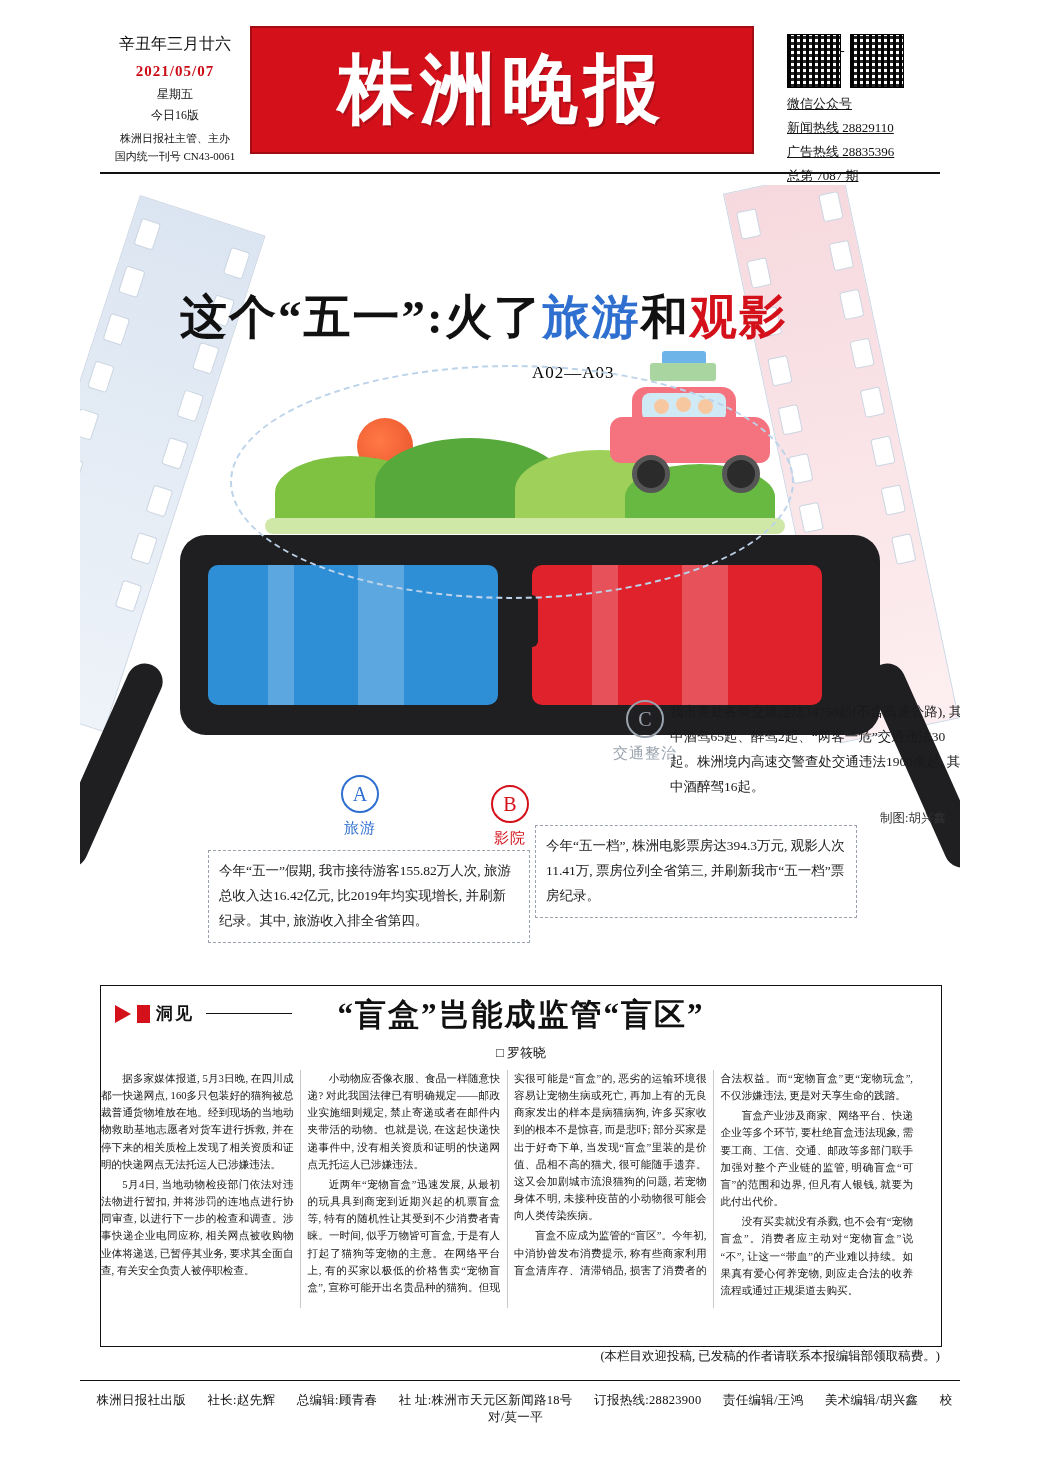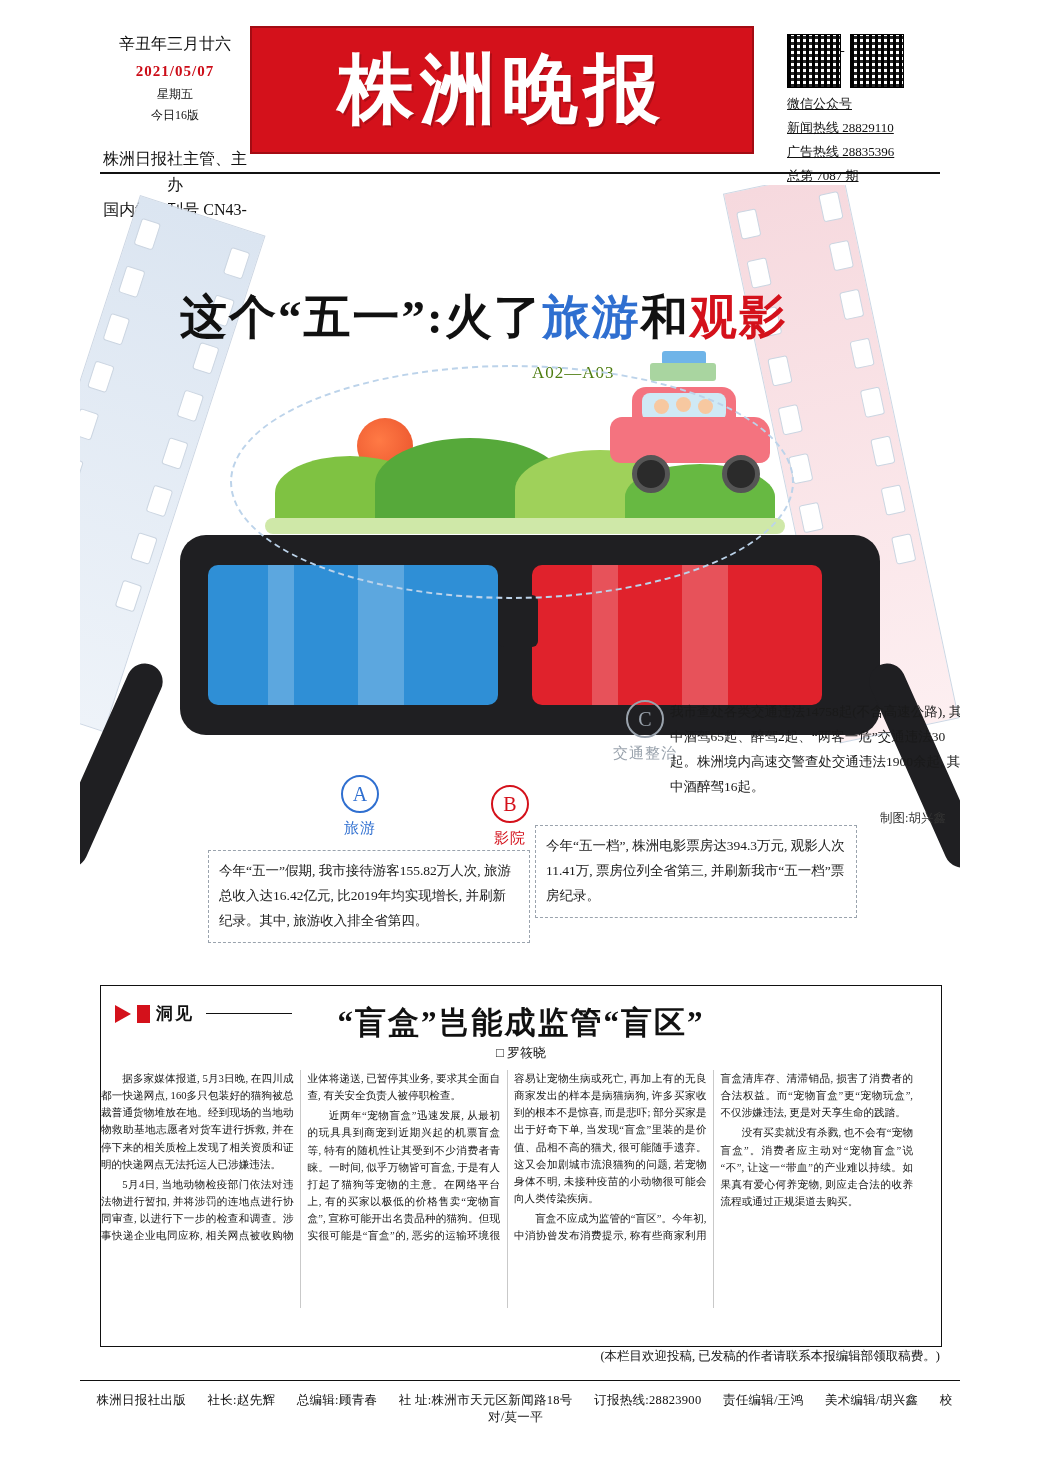--- a/index.html
+++ b/index.html
@@ -13,21 +13,21 @@
   }
   .page{position:relative;width:1039px;height:1459px;}
 
   
   .masthead{position:absolute;left:0;top:0;width:1039px;height:175px;}
   .mh-left{position:absolute;left:100px;top:30px;width:150px;text-align:center;font-size:12px;line-height:1.75;color:#111;}
   .mh-left .date{color:#cc0d18;font-size:15px;font-weight:bold;letter-spacing:1px;}
   .mh-left .lunar{font-size:16px;}
   .mh-left .weekday{font-size:12px;}
   .mh-left .pages{font-size:12px;}
-  .mh-left .org{margin-top:20px;font-size:16px;line-height:1.6;}
+  .mh-left .org{margin-top:4px;font-size:11px;line-height:1.6;}
   .logo{
     position:absolute;left:250px;top:26px;width:500px;height:124px;
     background:#d4111b;border:2px solid #a30c13;
     display:flex;align-items:center;justify-content:center;
   }
   .logo span{
     color:#ffffff;font-size:76px;font-weight:bold;letter-spacing:6px;
     font-family:"Liberation Serif","DejaVu Serif",serif;
     text-shadow:2px 2px 0 rgba(0,0,0,.18);
   }
@@ -51,21 +51,21 @@
   .fs-holes{position:absolute;inset:0;}
   .fs-holes i{position:absolute;left:8px;width:18px;height:26px;background:#fff;border:1px solid #cbd5e1;border-radius:3px;}
   .fs-holes i.r{left:auto;right:8px;}
 
   .headline{position:absolute;left:100px;top:105px;width:700px;}
   .headline .ln{font-size:47px;font-weight:bold;letter-spacing:2px;line-height:1.15;
      font-family:"Liberation Serif","DejaVu Serif",serif;}
   .headline .blk{color:#111;}
   .headline .blue{color:#2f6fd0;}
   .headline .red{color:#d4111b;}
-  .pageref{position:absolute;left:452px;top:178px;color:#4d7c0f;font-size:17px;letter-spacing:1px;}
+  .pageref{position:absolute;left:452px;top:178px;color:#000000;font-size:17px;letter-spacing:1px;}
 
   .scene{position:absolute;left:185px;top:215px;width:520px;height:130px;}
   .hill{position:absolute;bottom:0;border-radius:50% 50% 0 0;}
   .h1{left:10px;width:150px;height:74px;background:#7fc242;}
   .h2{left:110px;width:190px;height:92px;background:#56a93a;}
   .h3{left:250px;width:170px;height:80px;background:#9fd15a;}
   .h4{left:360px;width:150px;height:66px;background:#67b942;}
   .sun{position:absolute;left:92px;top:18px;width:56px;height:56px;border-radius:50%;
        background:radial-gradient(circle at 40% 40%,#ff7a45,#e8502a);}
   .ground{position:absolute;left:0;bottom:-4px;width:520px;height:16px;background:#cfe8a8;border-radius:8px;}
@@ -112,21 +112,21 @@
   .credit{position:absolute;left:800px;top:625px;font-size:12.5px;color:#333;}
 
   
   .article{position:absolute;left:100px;top:985px;width:840px;height:360px;border:1px solid #111;}
   .art-head{position:relative;height:62px;}
   .flag{position:absolute;left:14px;top:16px;display:flex;align-items:center;gap:6px;}
   .flag .tri{width:0;height:0;border-left:16px solid #d4111b;border-top:9px solid transparent;border-bottom:9px solid transparent;}
   .flag .sq{width:13px;height:18px;background:#d4111b;}
   .flag .txt{font-size:17px;font-weight:bold;letter-spacing:2px;}
   .flag .line{width:86px;height:1px;background:#111;margin-left:6px;}
-  .art-title{position:absolute;left:0;top:16px;width:840px;text-align:center;font-size:31px;font-weight:bold;letter-spacing:2px;}
+  .art-title{position:absolute;left:0;top:8px;width:840px;text-align:center;font-size:31px;font-weight:bold;letter-spacing:2px;}
   .byline{position:absolute;left:0;top:58px;width:840px;text-align:center;font-size:13px;}
   .cols{position:absolute;left:0;top:84px;width:812px;height:238px;
         column-count:4;column-gap:14px;column-rule:1px solid #c9c9c9;
         font-size:10.6px;line-height:1.62;text-align:justify;color:#151515;}
   .cols p{margin:0 0 3px 0;text-indent:2em;}
 
   
   .foot-rule{position:absolute;left:80px;top:1380px;width:880px;border-top:1px solid #111;}
   .footer{position:absolute;left:80px;top:1392px;width:880px;text-align:center;font-size:12.5px;letter-spacing:.3px;color:#111;}
   .footer span{margin:0 9px;}
@@ -279,22 +279,24 @@
         <div class="txt">洞见</div>
         <div class="line"></div>
       </div>
       <div class="art-title">“盲盒”岂能成监管“盲区”</div>
       <div class="byline">□ 罗筱晓</div>
     </div>
 
     <div class="cols">
       <p>据多家媒体报道, 5月3日晚, 在四川成都一快递网点, 160多只包装好的猫狗被总裁普通货物堆放在地。经到现场的当地动物救助基地志愿者对货车进行拆救, 并在停下来的相关质检上发现了相关资质和证明的快递网点无法托运人已涉嫌违法。</p>
       <p>5月4日, 当地动物检疫部门依法对违法物进行暂扣, 并将涉罚的连地点进行协同审查, 以进行下一步的检查和调查。涉事快递企业电同应称, 相关网点被收购物业体将递送, 已暂停其业务, 要求其全面自查, 有关安全负责人被停职检查。</p>
+      <p>小动物应否像衣服、食品一样随意快递? 对此我国法律已有明确规定——邮政业实施细则规定, 禁止寄递或者在邮件内夹带活的动物。也就是说, 在这起快递快递事件中, 没有相关资质和证明的快递网点无托运人已涉嫌违法。</p>
       <p>近两年“宠物盲盒”迅速发展, 从最初的玩具具到商宠到近期兴起的机票盲盒等, 特有的随机性让其受到不少消费者青睐。一时间, 似乎万物皆可盲盒, 于是有人打起了猫狗等宠物的主意。在网络平台上, 有的买家以极低的价格售卖“宠物盲盒”, 宣称可能开出名贵品种的猫狗。但现实很可能是“盲盒”的, 恶劣的运输环境很容易让宠物生病或死亡, 再加上有的无良商家发出的样本是病猫病狗, 许多买家收到的根本不是惊喜, 而是悲吓; 部分买家是出于好奇下单, 当发现“盲盒”里装的是价值、品相不高的猫犬, 很可能随手遗弃。这又会加剧城市流浪猫狗的问题, 若宠物身体不明, 未接种疫苗的小动物很可能会向人类传染疾病。</p>
       <p>盲盒不应成为监管的“盲区”。今年初, 中消协曾发布消费提示, 称有些商家利用盲盒清库存、清滞销品, 损害了消费者的合法权益。而“宠物盲盒”更“宠物玩盒”, 不仅涉嫌违法, 更是对天享生命的践踏。</p>
+      <p>盲盒产业涉及商家、网络平台、快递企业等多个环节, 要杜绝盲盒违法现象, 需要工商、工信、交通、邮政等多部门联手加强对整个产业链的监管, 明确盲盒“可盲”的范围和边界, 但凡有人银钱, 就要为此付出代价。</p>
       <p>没有买卖就没有杀戮, 也不会有“宠物盲盒”。消费者应主动对“宠物盲盒”说“不”, 让这一“带血”的产业难以持续。如果真有爱心何养宠物, 则应走合法的收养流程或通过正规渠道去购买。</p>
     </div>
   </div>
   <div style="position:absolute;left:100px;top:1348px;width:840px;text-align:right;font-size:12.5px;">(本栏目欢迎投稿, 已发稿的作者请联系本报编辑部领取稿费。)</div>
 
   <div class="foot-rule"></div>
   <div class="footer">
     <span>株洲日报社出版</span>
     <span>社长:赵先辉</span>
     <span>总编辑:顾青春</span>

